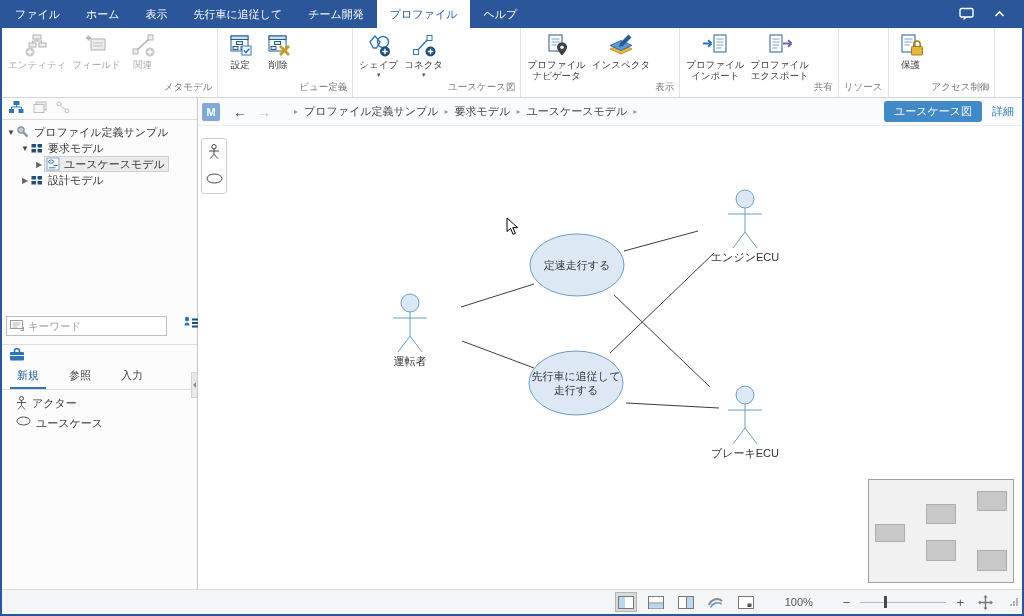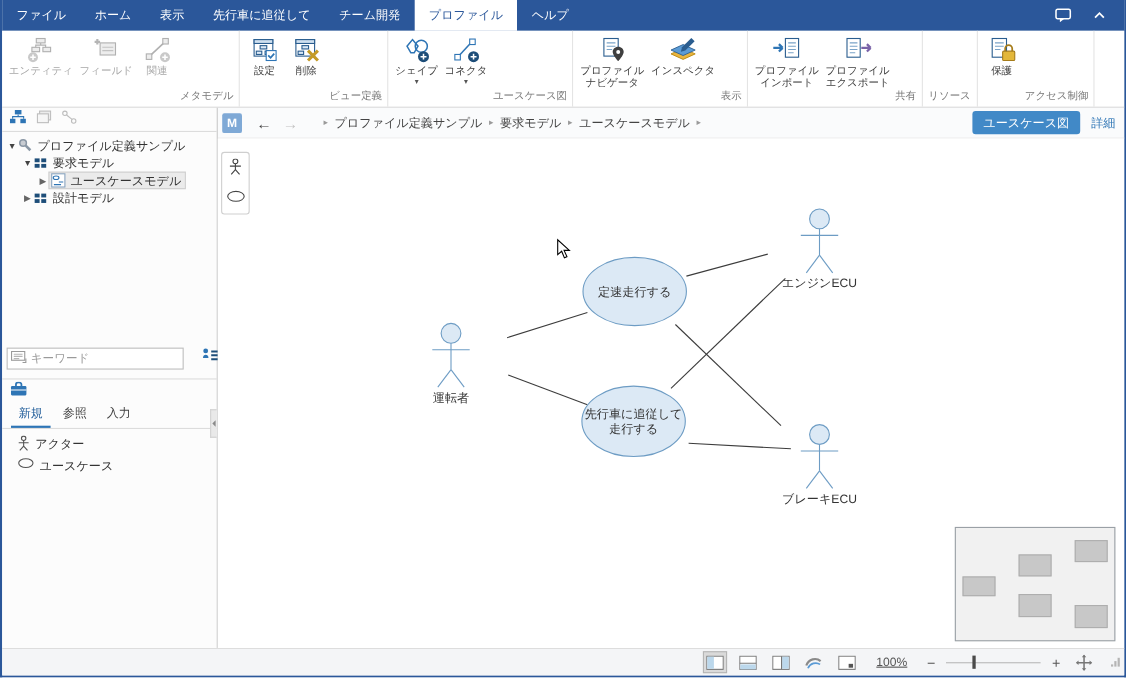--- a/index.html
+++ b/index.html
@@ -33,21 +33,21 @@
   .trow { display:flex; align-items:center; height:16px; font-size:11px; color:#333; cursor:default; }
   .texp { width:10px; font-size:8px; color:#444; text-align:center; flex:0 0 auto; }
   .tico { width:14px; height:14px; margin-right:4px; flex:0 0 auto; }
   .tsel { display:flex; align-items:center; background:#ebebeb; border:1px solid #cfcfcf; padding:0 3px 0 1px; height:16px; }
   .search-row { height:28px; display:flex; padding:0 4px; gap:16px; }
   .search-box { flex:1; display:flex; align-items:center; border:1px solid #bdbdbd; background:#fff; height:20px; padding:0 3px; gap:3px; }
   .search-box input { border:none; outline:none; flex:1; font-size:10.5px; color:#333; min-width:0; font-family:inherit; }
   .search-box input::placeholder { color:#9a9a9a; }
   .toolbox-sep { border-top:1px solid #dcdcdc; }
   .toolbox-header { height:21px; display:flex; align-items:center; padding:0 7px; }
-  .side-tabs { height:24px; display:flex; align-items:flex-end; gap:4px; padding:0 8px; border-bottom:1px solid #dcdcdc; }
+  .side-tabs { height:24px; display:flex; align-items:flex-end; gap:16px; padding:0 8px; border-bottom:1px solid #dcdcdc; }
   .stab { font-size:11px; color:#444; padding:3px 7px 4px 7px; border-bottom:2px solid transparent; }
   .stab.active { color:#1f5c99; border-bottom-color:#2e75b5; }
   .toolbox-list { padding:6px 0 0 14px; display:flex; flex-direction:column; gap:3px; }
   .titem { display:flex; align-items:flex-start; gap:5px; font-size:11px; color:#333; height:17px; }
   .collapse-handle { position:absolute; right:0; top:274px; width:6px; height:26px; background:#e9e9e9; border:1px solid #d2d2d2; border-right:none; display:flex; align-items:center; justify-content:center; }
   .collapse-handle span { width:0; height:0; border-top:3px solid transparent; border-bottom:3px solid transparent; border-right:3px solid #8a8a8a; }
 
   .workarea { flex:1; display:flex; flex-direction:column; min-width:0; }
   .crumbbar { height:28px; background:#fafbfc; border-bottom:1px solid #ececec; display:flex; align-items:center; padding:0 8px 0 2px; flex:0 0 auto; }
   .avatar { width:18px; height:18px; border-radius:2px; background:#7fa9d6; color:#fff; font-size:11px; font-weight:bold; display:flex; align-items:center; justify-content:center; margin:0 8px 0 2px; }
@@ -62,21 +62,21 @@
 
   .canvas { flex:1; position:relative; background:#fff; overflow:hidden; }
   .palette { position:absolute; left:3px; top:12px; width:26px; background:#fff; border:1px solid #cfcfcf; border-radius:3px; padding:5px 0; display:flex; flex-direction:column; align-items:center; gap:6px; }
   .minimap { position:absolute; right:8px; bottom:6px; width:146px; height:104px; background:#f1f1f1; border:1px solid #9aa0a6; }
   .mrect { position:absolute; background:#c8c8c8; border:1px solid #aeaeae; }
 
   
   .statusbar { height:25px; background:#f4f5f7; border-top:1px solid #dddddd; display:flex; align-items:center; justify-content:flex-end; gap:8px; padding:0 4px; flex:0 0 auto; }
   .sbico { display:flex; align-items:center; justify-content:center; width:22px; height:20px; }
   .sbico.pressed { background:#dadada; border:1px solid #b5b5b5; }
-  .zoomlabel { font-size:11px; color:#555; margin:0 8px;text-decoration:underline; }
+  .zoomlabel { font-size:11px; color:#555; margin:0 20px; }
   .zsym { font-size:13px; color:#555; padding:0 2px; }
   .slider { width:86px; height:14px; position:relative; }
   .slider .track { position:absolute; left:0; right:0; top:6.5px; height:1.5px; background:#b9b9b9; }
   .slider .handle { position:absolute; left:24px; top:1px; width:3px; height:12px; background:#4a4a4a; }
   .grip { display:flex; align-items:flex-end; gap:1px; margin-left:6px; }
   .grip i { width:2px; height:2px; background:#b5b5b5; display:block; }
 </style>
 </head>
 <body>
 

